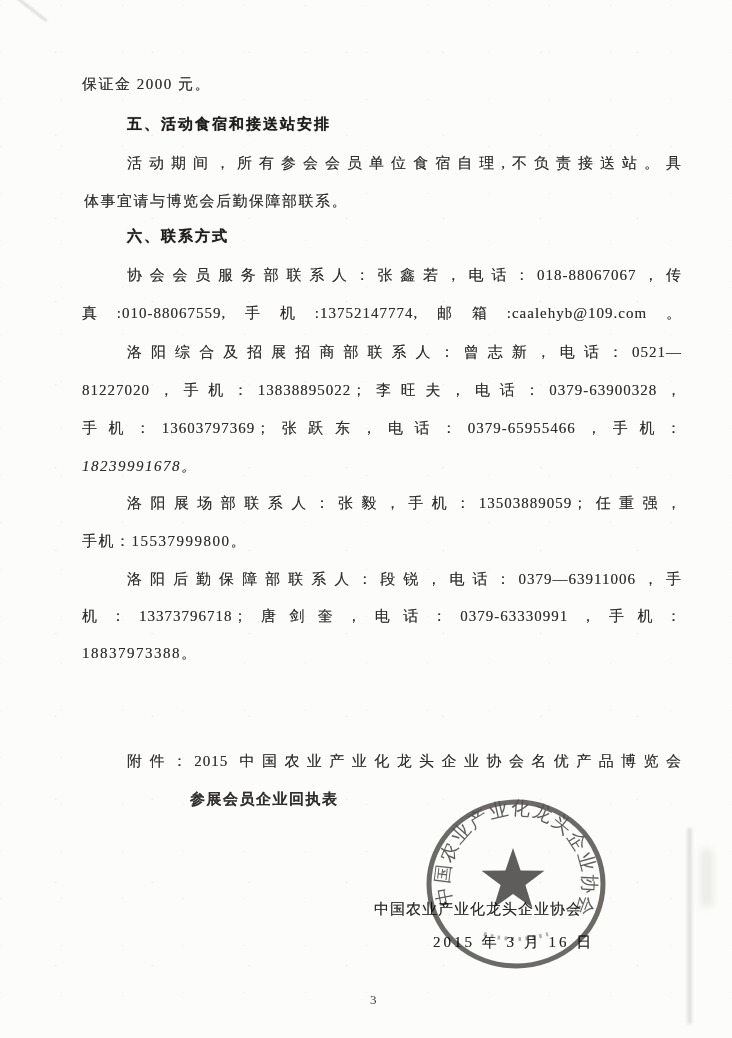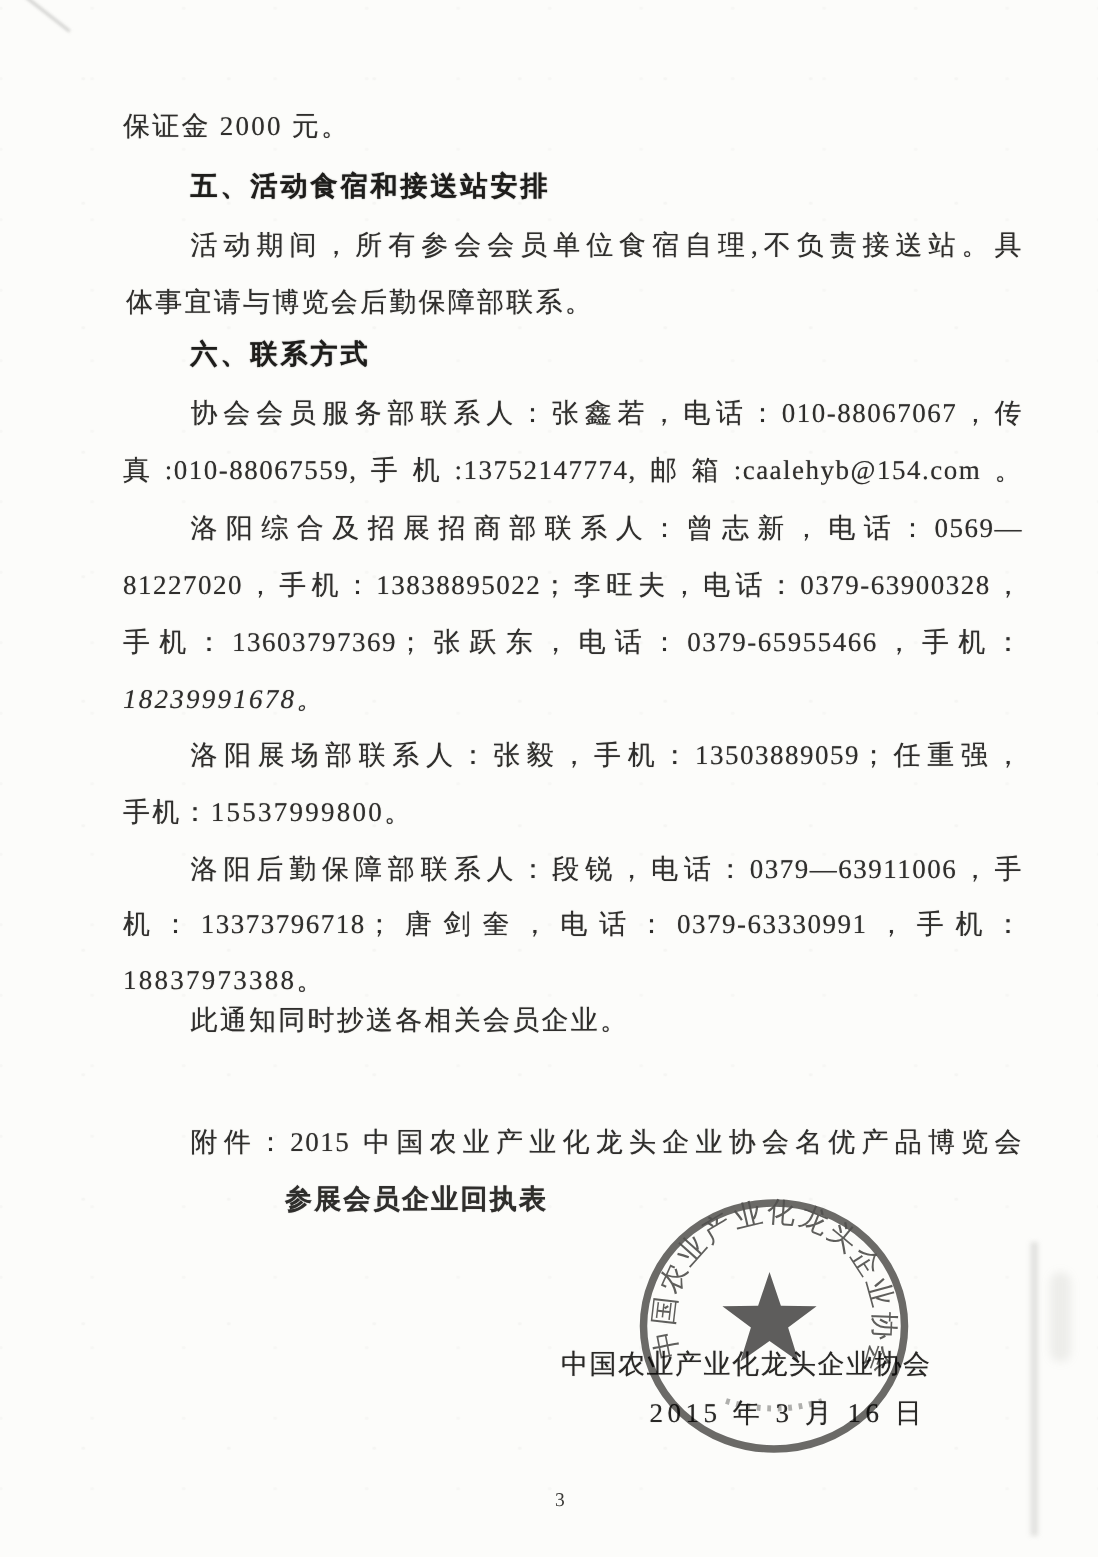--- a/index.html
+++ b/index.html
@@ -12,21 +12,21 @@
     position:relative;width:732px;height:1038px;overflow:hidden;
     background:#fcfcfa;
     background-image:
       radial-gradient(rgba(120,120,115,.05) 1px, transparent 1.5px),
       radial-gradient(rgba(120,120,115,.04) 1px, transparent 1.5px);
     background-size:97px 83px,61px 47px;
     background-position:7px 11px,31px 29px;
   }
   .ln{
     position:absolute;
-    font-size:18px;line-height:24px;
+    font-size:15px;line-height:24px;
     color:#2f2e2c;
     letter-spacing:1.5px;
     white-space:nowrap;
     z-index:1;
     text-shadow:0 0 .6px rgba(47,46,44,.55);
   }
   .j{
     white-space:normal;
     text-align:justify;
     text-align-last:justify;
@@ -88,33 +88,32 @@
   <div class="artifact a-right-streak"></div>
   <div class="artifact a-smudge"></div>
 
   <div class="ln ln-intro">保证金 2000 元。</div>
 
   <div class="ln j ln-s5a">活动期间，所有参会会员单位食宿自理,不负责接送站。具</div>
   <div class="ln hd ln-s5h">五、活动食宿和接送站安排</div>
   <div class="ln ln-s5b">体事宜请与博览会后勤保障部联系。</div>
 
   <div class="ln hd ln-s6h">六、联系方式</div>
-  <div class="ln j ln-c0">协会会员服务部联系人：张鑫若，电话：010-88067067，传</div>
-  <div class="ln j ln-c1">真:010-88067559,手机:13752147774,邮箱:caalehyb@154.com。</div>
-  <div class="ln j ln-c2">洛阳综合及招展招商部联系人：曾志新，电话：0569—</div>
+  <div class="ln j ln-c0">协会会员服务部联系人：张鑫若，电话：018-88067067，传</div>
+  <div class="ln j ln-c1">真:010-88067559,手机:13752147774,邮箱:caalehyb@109.com。</div>
+  <div class="ln j ln-c2">洛阳综合及招展招商部联系人：曾志新，电话：0521—</div>
   <div class="ln j ln-c3">81227020，手机：13838895022；李旺夫，电话：0379-63900328，</div>
   <div class="ln j ln-c4">手机：13603797369；张跃东，电话：0379-65955466，手机：</div>
   <div class="ln ln-c5">18239991678。</div>
   <div class="ln j ln-c6">洛阳展场部联系人：张毅，手机：13503889059；任重强，</div>
   <div class="ln ln-c7">手机：15537999800。</div>
   <div class="ln j ln-c8">洛阳后勤保障部联系人：段锐，电话：0379—63911006，手</div>
   <div class="ln j ln-c9">机：13373796718；唐剑奎，电话：0379-63330991，手机：</div>
   <div class="ln ln-c10">18837973388。</div>
 
-  <div class="ln ln-close">此通知同时抄送各相关会员企业。</div>
 
   <div class="ln j ln-att1">附件：2015 中国农业产业化龙头企业协会名优产品博览会</div>
   <div class="ln ln-att2">参展会员企业回执表</div>
 
   <div class="ln ln-org">中国农业产业化龙头企业协会</div>
   <div class="ln ln-date">2015 年 3 月 16 日</div>
 
   <svg class="stamp" viewBox="0 0 188 174" xmlns="http://www.w3.org/2000/svg" aria-hidden="true">
     <ellipse cx="94" cy="86" rx="87" ry="82" fill="none" stroke="#2b2a28" stroke-width="5" opacity="0.85"></ellipse>
     <path id="sealArc" d="M 32 109 A 67 67 0 1 1 156 109" fill="none"></path>

